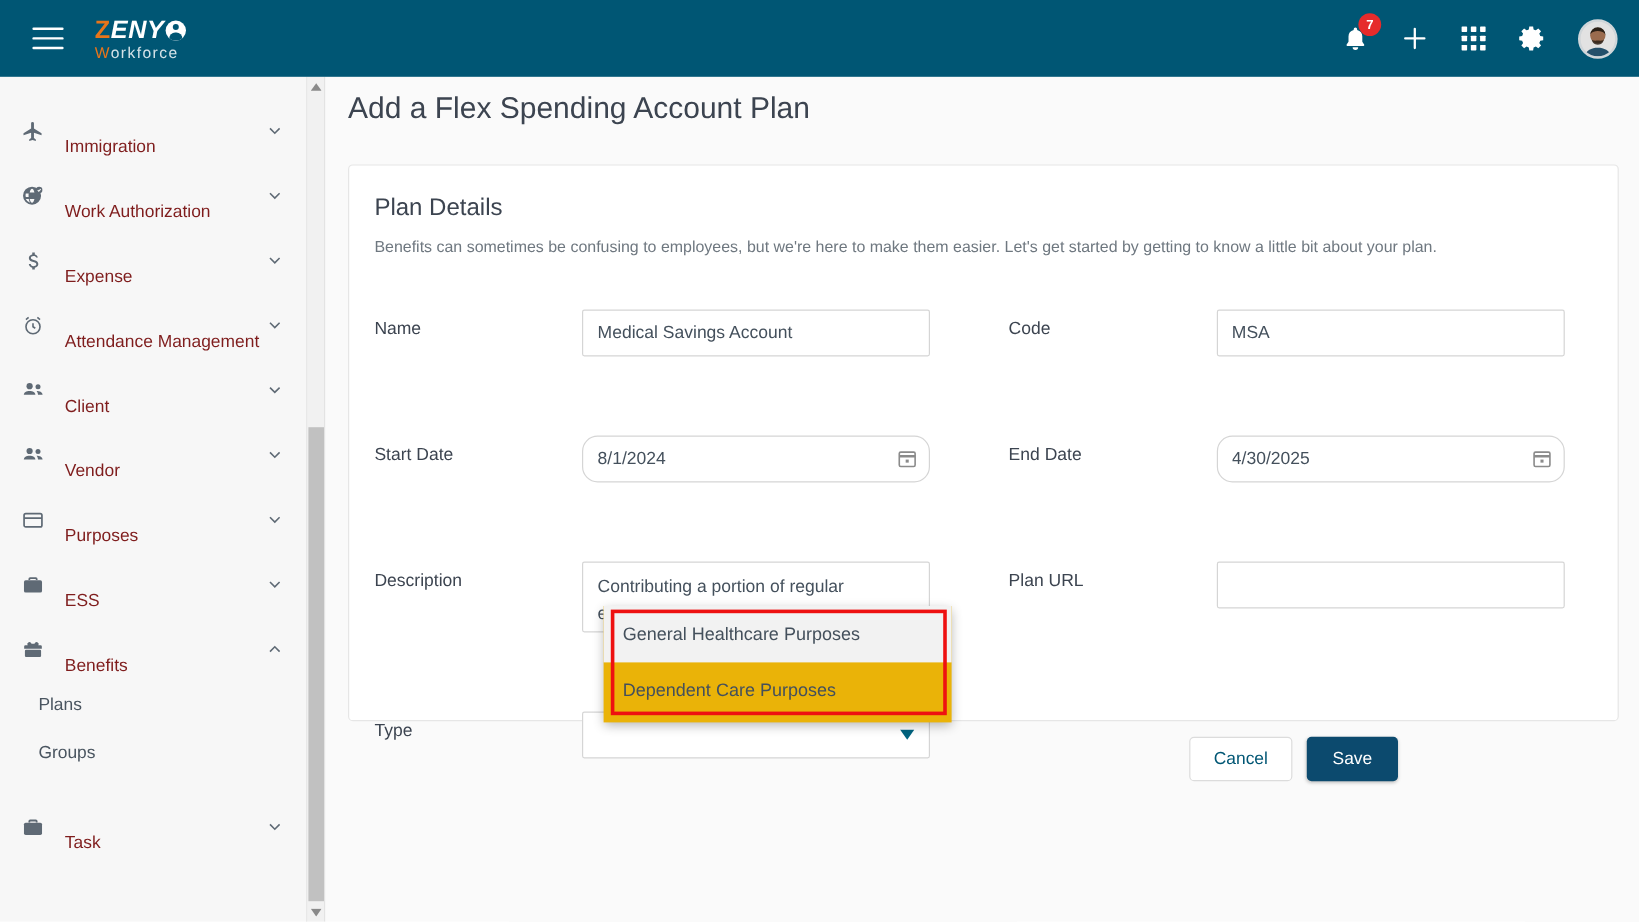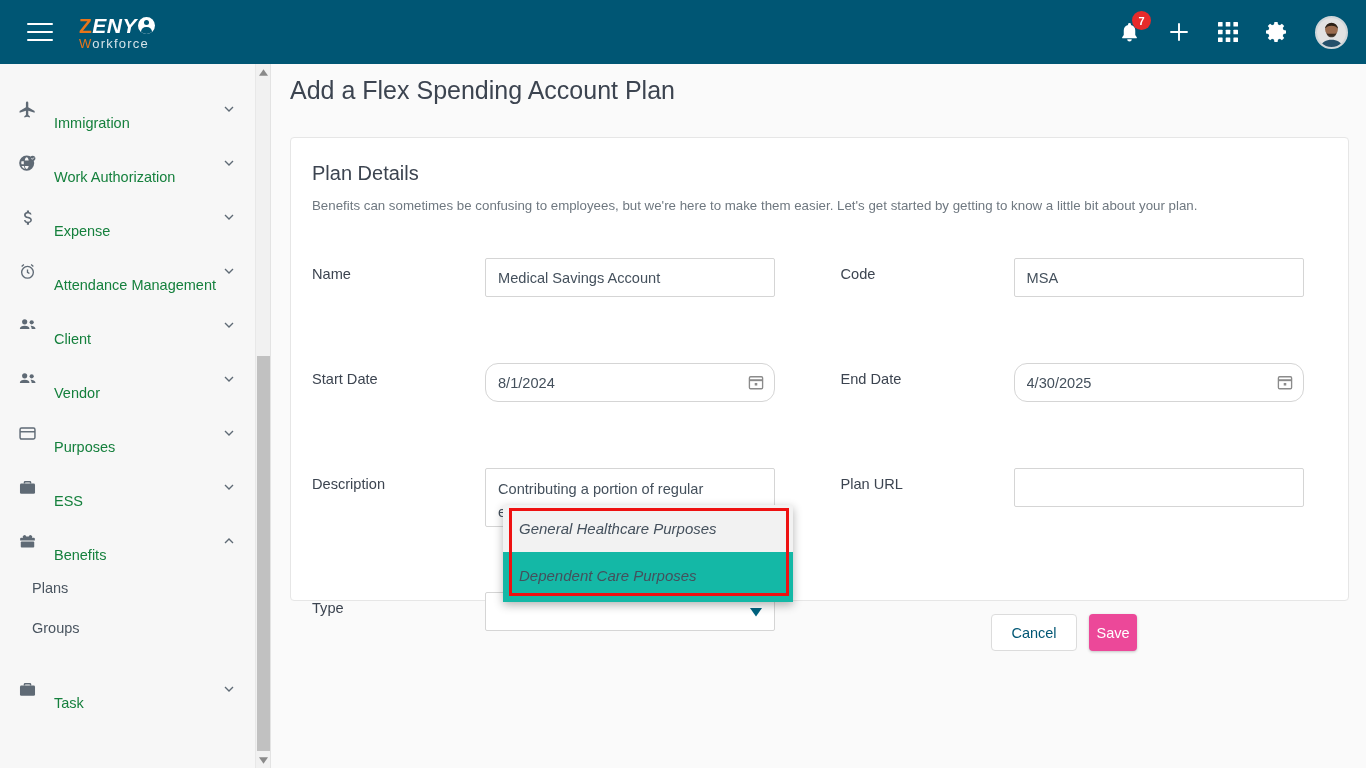--- a/index.html
+++ b/index.html
@@ -89,21 +89,21 @@
     padding: 0 18px 0 18px;
     cursor: pointer;
     color: #5a6470;
   }
   .nav-icon {
     width: 30px; min-width: 30px;
     display: flex; align-items: center; justify-content: flex-start;
     color: #5f6a75;
   }
   .nav-label {
-    font-size: 14.5px; color: #15803d;
+    font-size: 14.5px; color: #7f1d1d;
     margin-left: 6px; flex: 1; white-space: nowrap; margin-top: 28px;
   }
   .chevron { color: #5f6a75; display: flex; align-items: center; }
   .sub-item {
     height: 40px; display: flex; align-items: center;
     padding-left: 32px; font-size: 14.5px; color: #4a5560;
     cursor: pointer;
   }
   .sub-gap { height: 14px; }
 
@@ -227,36 +227,35 @@
     display: flex; align-items: flex-start; gap: 12px;
   }
   .btn-cancel {
     width: 86px; height: 37px;
     border: 1px solid #dcdcdc; border-radius: 4px;
     background: #ffffff; color: #005674;
     font-size: 14.5px; font-family: "Liberation Sans", sans-serif;
     cursor: pointer;
   }
   .btn-save {
-    width: 48px; height: 37px;
+    width: 76px; height: 37px;
     border: none; border-radius: 4px;
-    background: #ec4899; color: #ffffff;
+    background: #0c4a6e; color: #ffffff;
     font-size: 14.5px; font-family: "Liberation Sans", sans-serif;
     cursor: pointer;
     box-shadow: 0 1px 3px rgba(0,0,0,0.22);
   }
 
   
   .dropdown {
     position: absolute; left: 503px; top: 505px;
     width: 290px; height: 97px;
-    background: #14b8a6;
+    background: #eab308;
     box-shadow: 0 3px 9px rgba(0,0,0,0.30);
     z-index: 50;
-    font-style: italic;
   }
   .dd-opt {
     height: 47px; display: flex; align-items: center;
     padding-left: 16px;
     font-size: 15px; color: #44505c;
     cursor: pointer;
   }
   .dd-opt.active { background: #f2f2f2; }
 
   .red-box {

